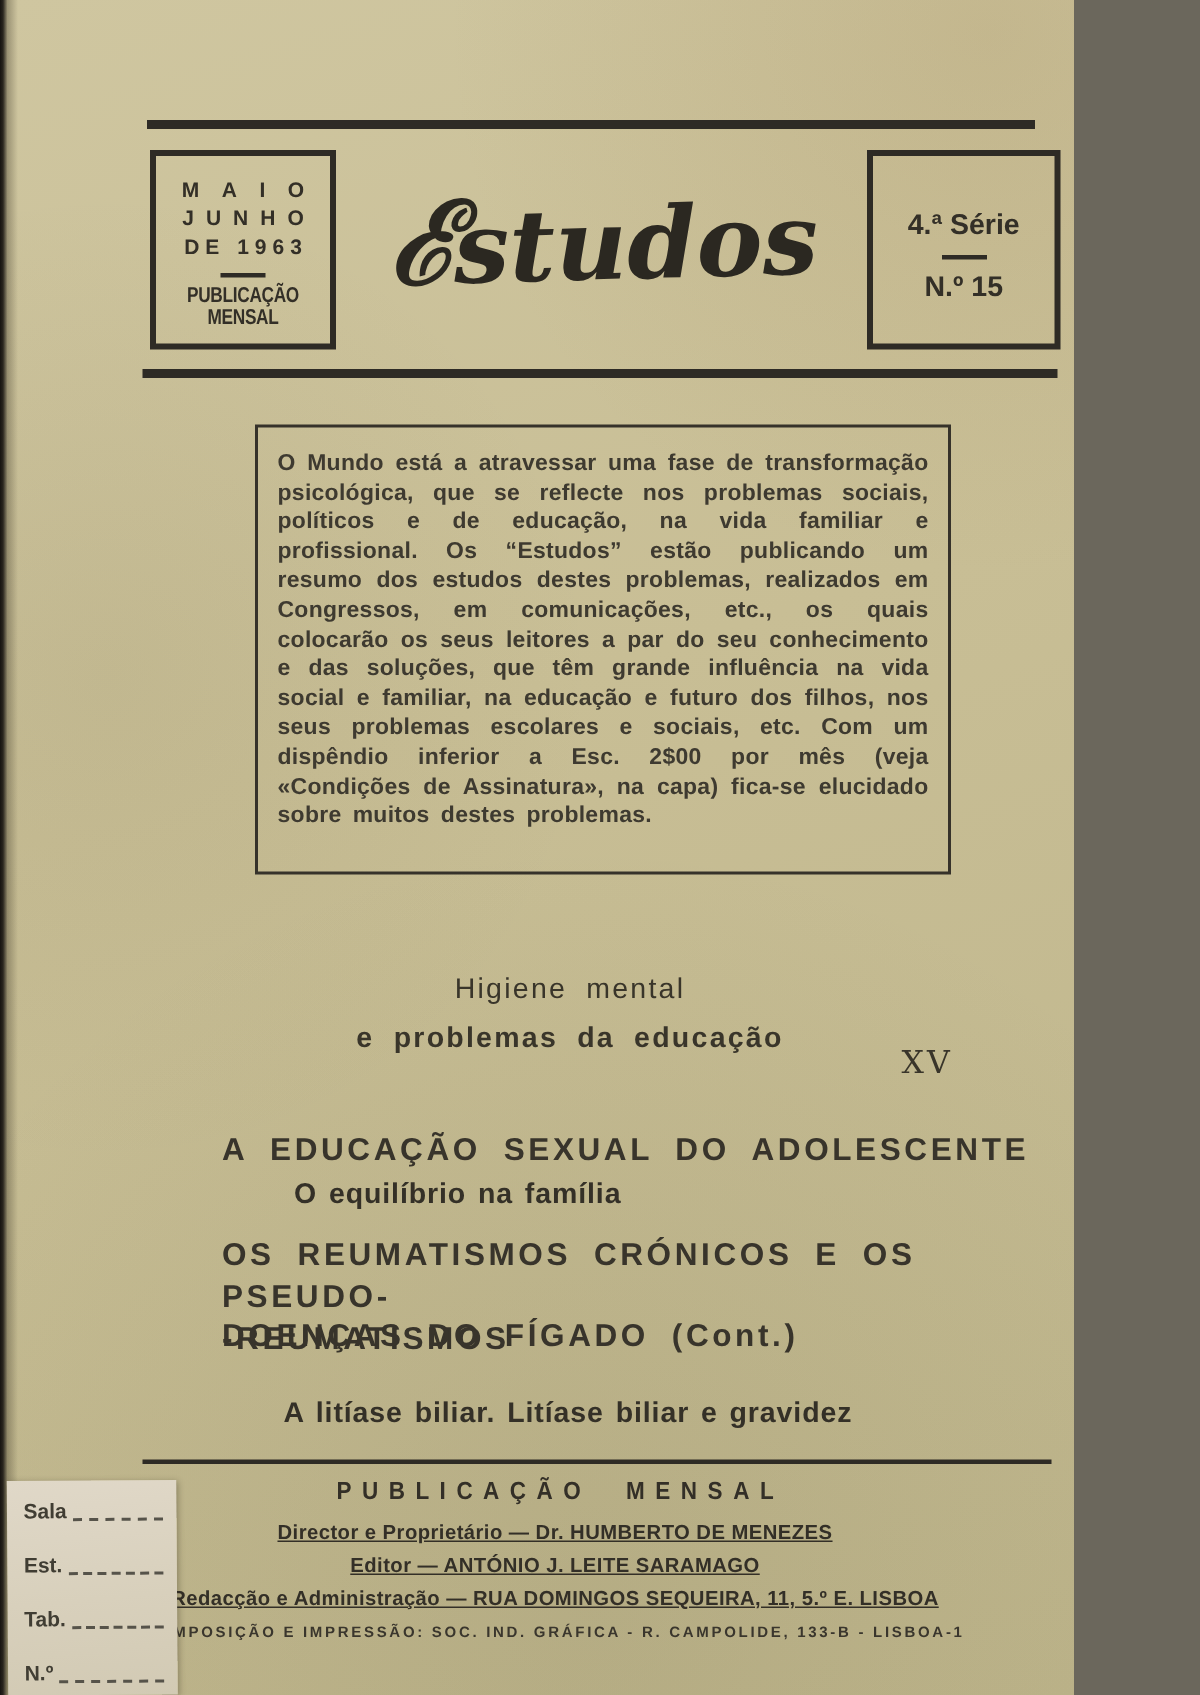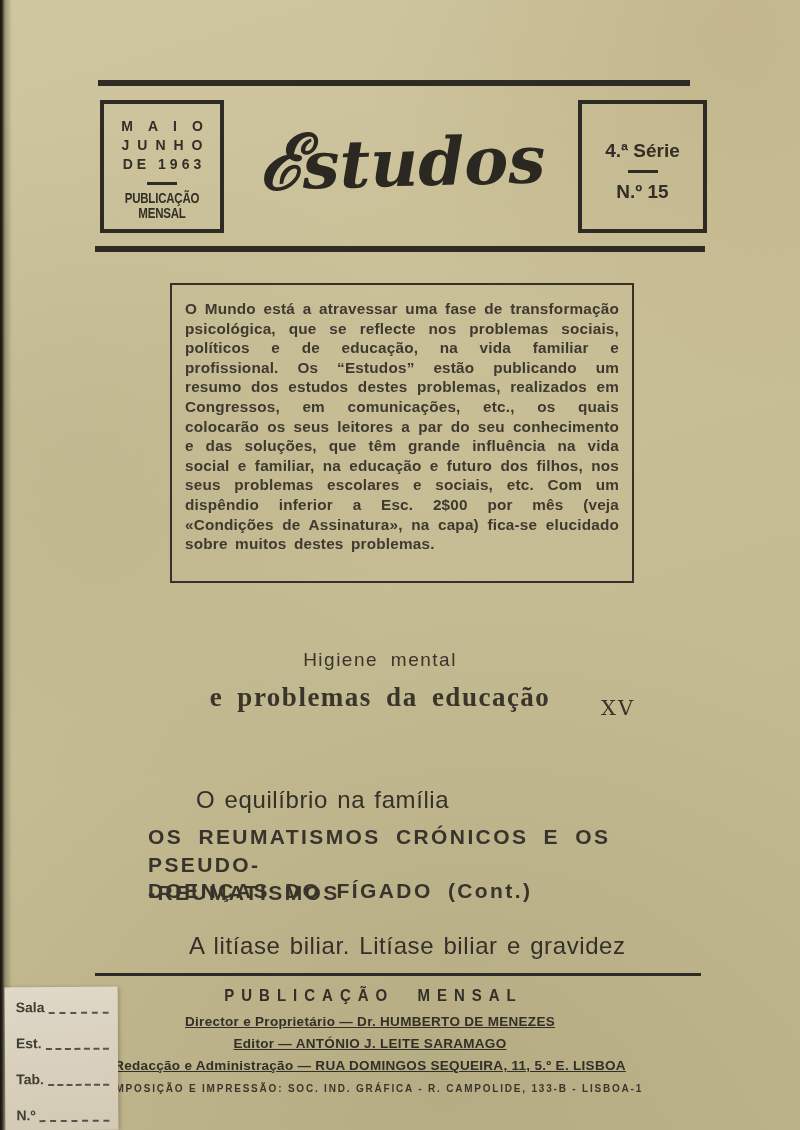--- a/index.html
+++ b/index.html
@@ -1,17 +1,17 @@
 <!DOCTYPE html>
 <html><head>
 <meta charset="utf-8">
 <style>
   html,body{margin:0;padding:0;}
   body{width:800px;height:1130px;overflow:hidden;background:#6b675c;font-family:"Liberation Sans",sans-serif;}
-  .page{position:relative;width:800px;height:1130px;overflow:hidden;color:#35312a;
+  .page{position:relative;width:716px;height:1130px;overflow:hidden;color:#35312a;
     background:
       radial-gradient(circle at 92% 2%, rgba(150,120,70,0.16), rgba(150,120,70,0) 28%),
       radial-gradient(circle at 10% 40%, rgba(90,80,50,0.07), rgba(90,80,50,0) 35%),
       radial-gradient(circle at 55% 95%, rgba(85,80,50,0.10), rgba(85,80,50,0) 45%),
       linear-gradient(163deg,#cfc6a0 0%,#c8be95 42%,#beb58b 100%);}
   .photo-edge{position:absolute;left:0;top:0;width:12px;height:100%;
     background:linear-gradient(90deg,#161310 0px,#2a261f 2px,rgba(60,54,38,0.35) 5px,rgba(60,54,38,0) 12px);}
   .rule{position:absolute;background:#2e2b25;}
   .rule-top{left:98px;top:80px;width:592px;height:6px;}
   .rule-mid{left:95px;top:246px;width:610px;height:6px;}
@@ -29,25 +29,25 @@
     color:#2b2821;letter-spacing:0;transform:rotate(-1.5deg);}
   .logo-swash{font-size:1.15em;margin-right:-3px;}
   .issue-box{left:578px;top:100px;width:129px;height:133px;padding-top:36px;}
   .ibx-line{font-weight:700;font-size:19px;color:#332f27;}
   .notice{position:absolute;left:170px;top:283px;width:464px;height:300px;border:2px solid #36322a;
     box-sizing:border-box;padding:14px 13px 0 13px;}
   .notice p{margin:0;font-weight:700;font-size:15.3px;line-height:19.6px;text-align:justify;
     color:#3e3a30;letter-spacing:0.2px;word-spacing:3px;}
   .feature{position:absolute;left:120px;top:649px;width:520px;text-align:center;color:#39352a;}
   .feature-l1{font-size:19px;font-weight:400;letter-spacing:1.5px;word-spacing:6px;}
-  .feature-l2{font-size:27px;font-weight:700;letter-spacing:1.5px;word-spacing:6px;margin-top:11px;font-family:Liberation Serif, serif;}
+  .feature-l2{font-size:19px;font-weight:700;letter-spacing:1.5px;word-spacing:6px;margin-top:11px;}
   .chapter{position:absolute;left:601px;top:696px;font-family:"DejaVu Serif",serif;font-size:21px;
     letter-spacing:2px;color:#39352a;}
   .toc-title{position:absolute;font-size:21px;font-weight:700;letter-spacing:2.4px;word-spacing:7px;color:#38342b;}
-  .toc-sub{position:absolute;font-size:24px;font-weight:400;letter-spacing:0.6px;word-spacing:2px;color:#343027;}
+  .toc-sub{position:absolute;font-size:19px;font-weight:700;letter-spacing:0.6px;word-spacing:2px;color:#343027;}
   .toc1-title{left:148px;top:755px;}
   .toc1-sub{left:196px;top:786px;}
   .toc2-title{left:148px;top:823px;width:545px;white-space:pre-line;line-height:28px;}
   .toc3-title{left:148px;top:879px;}
   .toc3-sub{left:189px;top:932px;}
   .imprint{position:absolute;left:70px;top:986px;width:600px;text-align:center;color:#332f27;}
   .imp-heading{font-weight:700;font-size:15px;letter-spacing:7px;word-spacing:12px;margin-right:-7px;transform:scaleY(1.1);}
   .imp-line{font-weight:700;font-size:13.5px;margin-top:7px;letter-spacing:0.3px;text-decoration:underline;}
   .imp-line.first{margin-top:11px;}
   .imp-printer{font-weight:700;font-size:10px;letter-spacing:1.8px;margin-top:10px;color:#3a362d;}
@@ -88,20 +88,21 @@
   <div class="notice">
     <p>O Mundo está a atravessar uma fase de transformação psicológica, que se reflecte nos problemas sociais, políticos e de educação, na vida familiar e profissional. Os “Estudos” estão publicando um resumo dos estudos destes problemas, realizados em Congressos, em comunicações, etc., os quais colocarão os seus leitores a par do seu conhecimento e das soluções, que têm grande influência na vida social e familiar, na educação e futuro dos filhos, nos seus problemas escolares e sociais, etc. Com um dispêndio inferior a Esc. 2$00 por mês (veja «Condições de Assinatura», na capa) fica-se elucidado sobre muitos destes problemas.</p>
   </div>
 
   <div class="feature">
     <div class="feature-l1">Higiene mental</div>
     <div class="feature-l2">e problemas da educação</div>
   </div>
   <div class="chapter">XV</div>
 
+  <div class="toc-title toc1-title">A EDUCAÇÃO SEXUAL DO ADOLESCENTE</div>
   <div class="toc-sub toc1-sub">O equilíbrio na família</div>
 
   <div class="toc-title toc2-title">OS REUMATISMOS CRÓNICOS E OS PSEUDO-
 -REUMATISMOS</div>
 
   <div class="toc-title toc3-title">DOENÇAS DO FÍGADO (Cont.)</div>
   <div class="toc-sub toc3-sub">A litíase biliar. Litíase biliar e gravidez</div>
 
   <div class="rule rule-bottom"></div>
 

